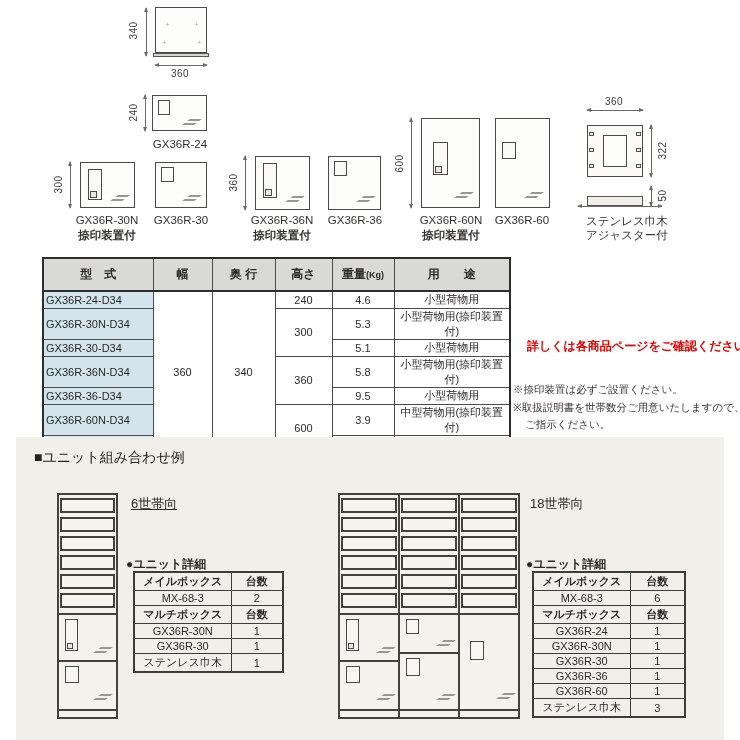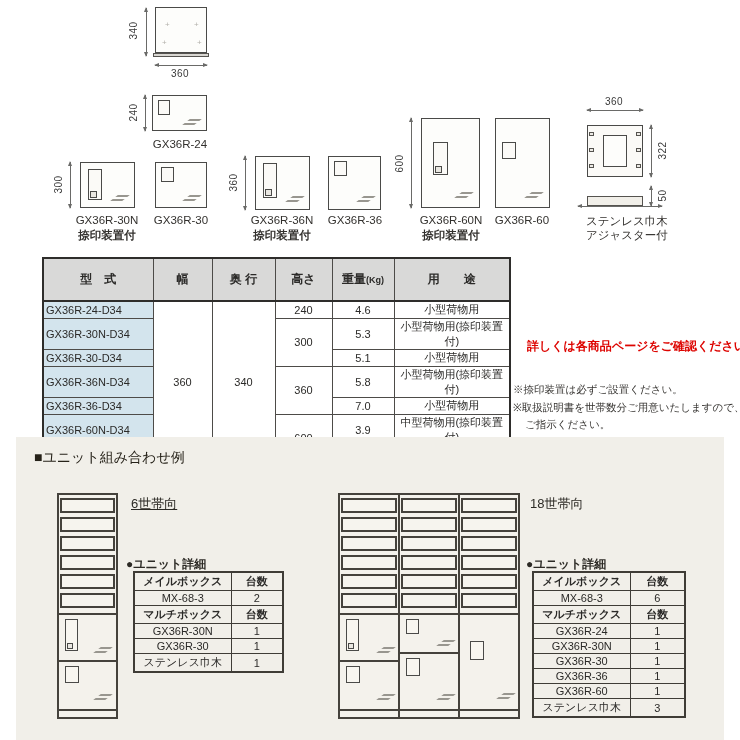--- a/index.html
+++ b/index.html
@@ -33,21 +33,21 @@
             text-align:center; white-space:nowrap; }
   .dlabel.sub { font-weight:700; }
   .plus { position:absolute; font-size:8px; color:#b3b1aa; line-height:1; }
   .strip { position:absolute; border:1px solid #55534f; background:#d9d7d2; }
   .tab { position:absolute; width:5px; height:4px; border:1px solid #55534f; background:#eceae5; }
 
   
   .spec { position:absolute; left:42px; top:257px; border-collapse:collapse;
           border:2.5px solid #2e2d2b; font-size:11px; color:#2b2a28; table-layout:fixed; }
   .spec th, .spec td { border:1px solid #4d4b48; }
-  .spec th { background:#d9d9d8; font-weight:700; height:43px; font-size:12px; }
+  .spec th { background:#d9d9d8; font-weight:700; height:33px; font-size:12px; }
   .spec thead th { border-bottom:2.5px solid #2e2d2b; }
   .spec td { height:17px; text-align:center; padding:0 2px; background:#fff; }
   .spec td.model { background:#d3e4ed; text-align:left; padding-left:2px; }
   .spec .kg { font-size:9px; font-weight:700; }
 
   
   .note-red { position:absolute; left:516px; top:337px; color:#dd0400; font-weight:700;
               font-size:12px; line-height:18px; white-space:nowrap; }
   .note-red .indent { padding-left:11px; display:block; }
   .note-black { position:absolute; left:513px; top:381px; color:#33312e;
@@ -214,21 +214,21 @@
         <td>小型荷物用</td>
       </tr>
       <tr>
         <td class="model">GX36R-36N-D34</td>
         <td rowspan="2">360</td>
         <td>5.8</td>
         <td>小型荷物用(捺印装置付)</td>
       </tr>
       <tr>
         <td class="model">GX36R-36-D34</td>
-        <td>7.0</td>
+        <td>9.5</td>
         <td>小型荷物用</td>
       </tr>
       <tr>
         <td class="model">GX36R-60N-D34</td>
         <td rowspan="2">600</td>
         <td>3.9</td>
         <td>中型荷物用(捺印装置付)</td>
       </tr>
       <tr>
         <td class="model">GX36R-60-D34</td>

